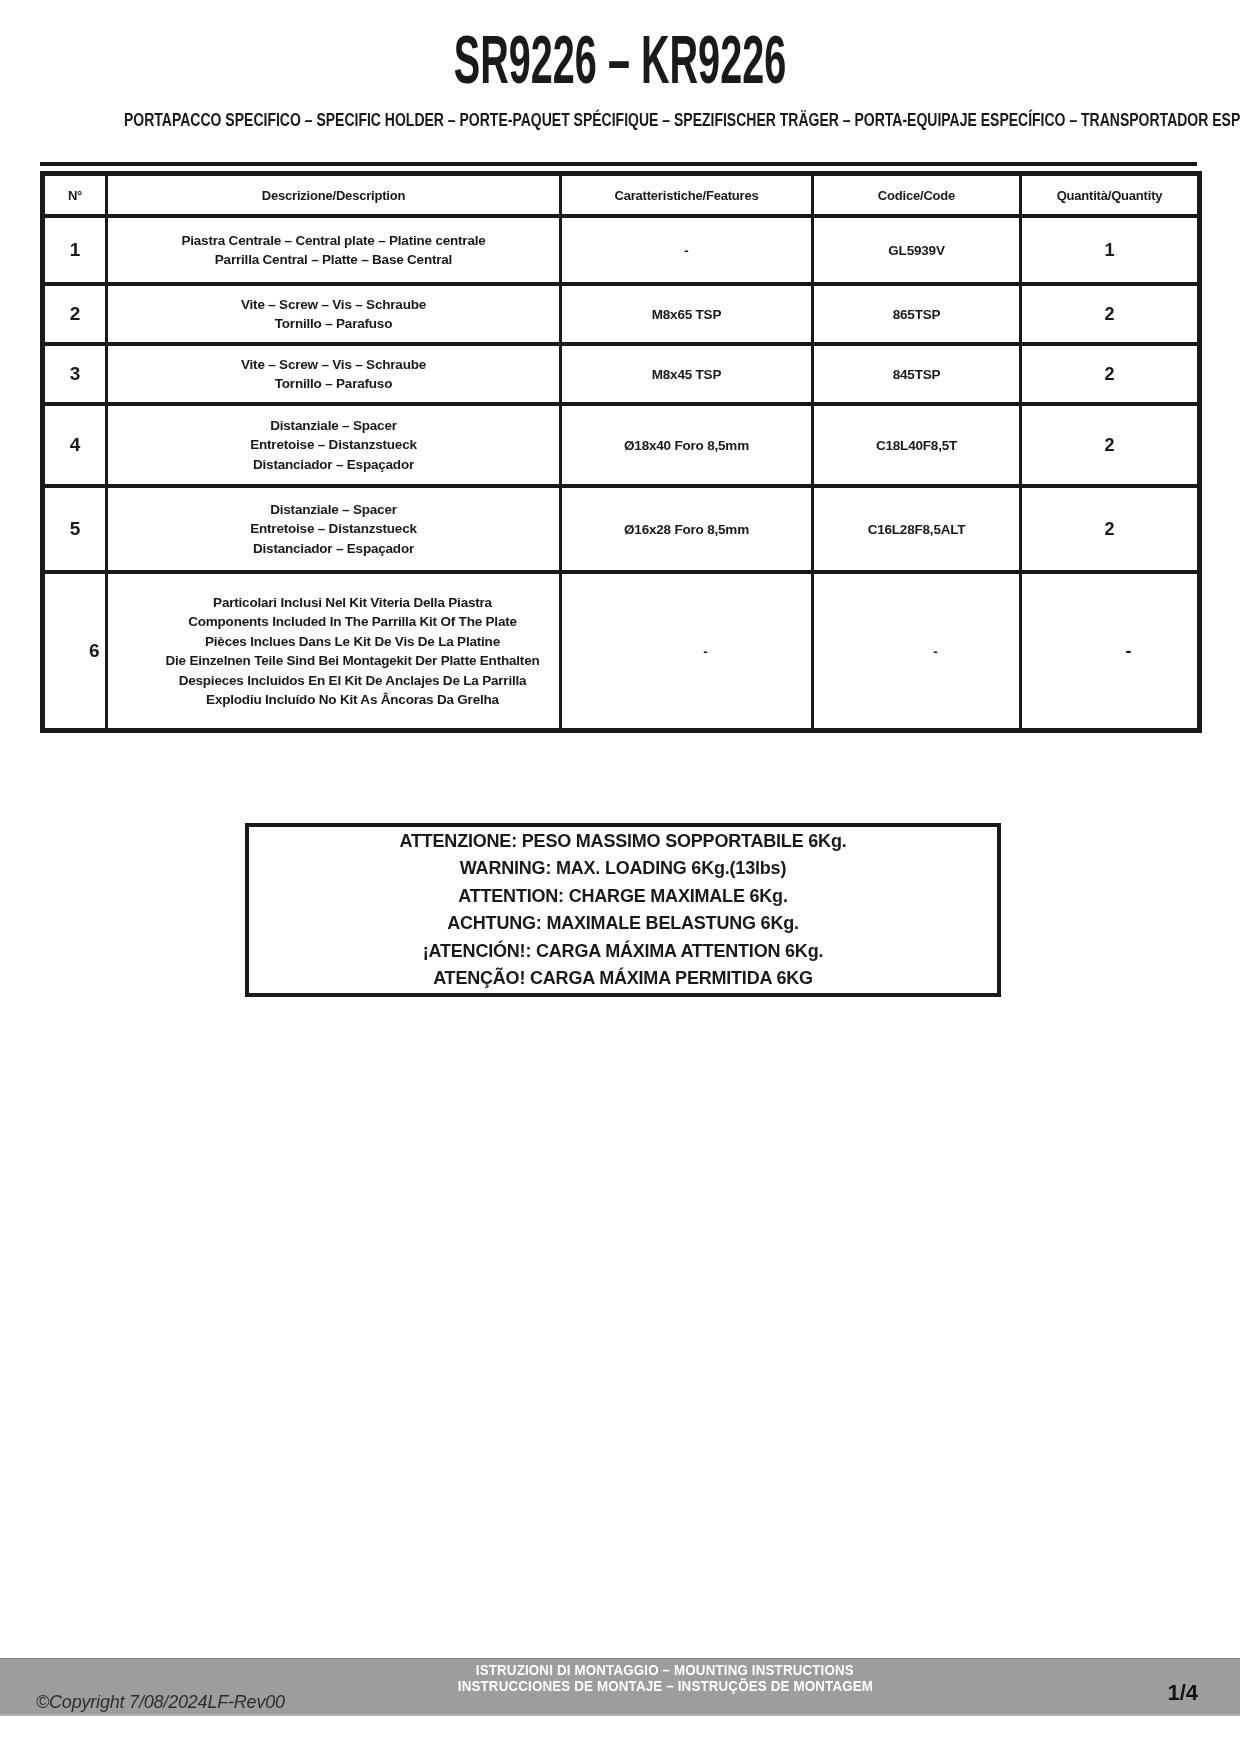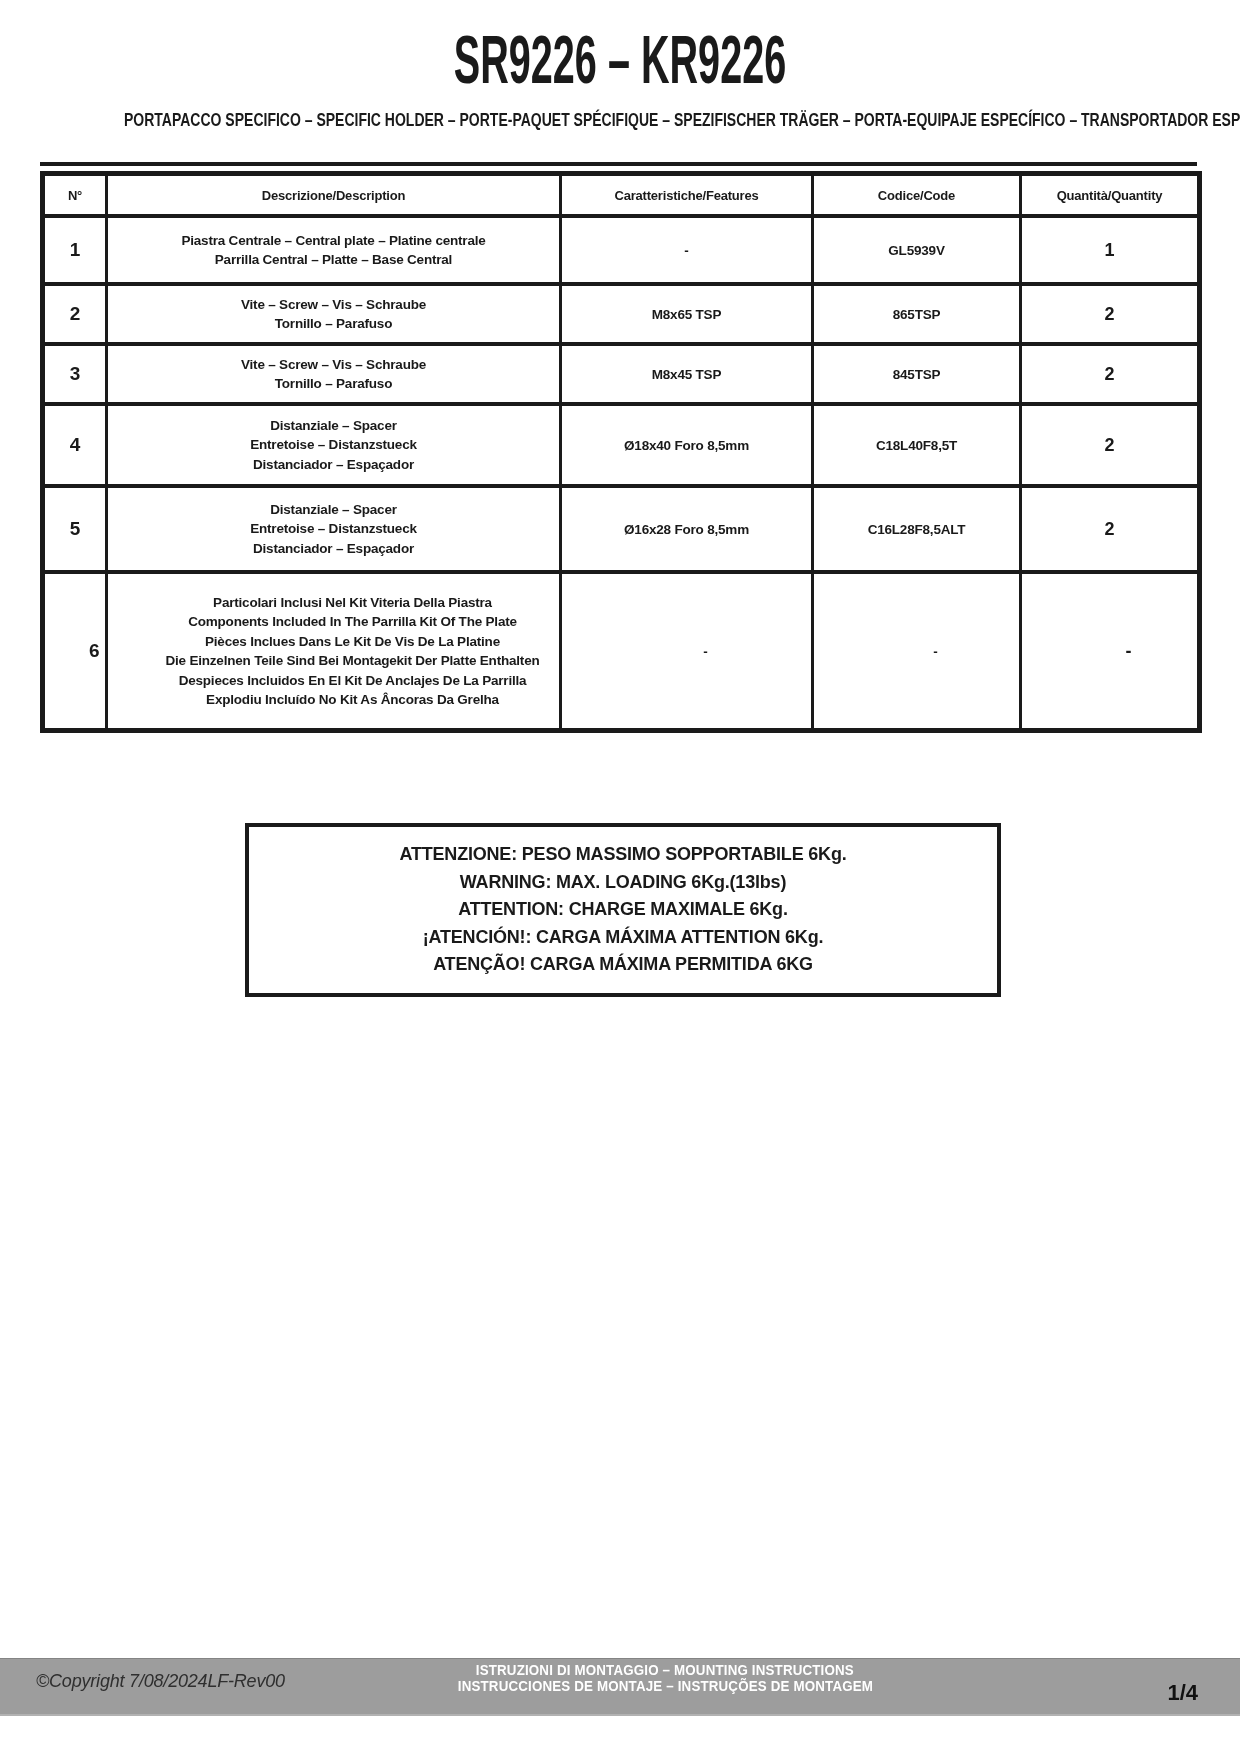--- a/index.html
+++ b/index.html
@@ -57,21 +57,21 @@
     letter-spacing:-0.2px; white-space:nowrap;
   }
 
   
   .footer {
     position:absolute; left:0; top:1658px; width:1240px; height:58px;
     background:#9d9d9d; border-top:1px solid #848484; border-bottom:2px solid #b2b2b2;
     box-sizing:border-box;
   }
   .copyright {
-    position:absolute; left:36px; bottom:22px;
+    position:absolute; left:36px; bottom:1px;
     font-style:italic; font-size:18px; color:#2f2f2f; letter-spacing:-0.2px;
   }
   .footer-center { position:absolute; left:90px; top:3px; width:1150px;text-decoration:underline; }
   .fc-line { text-align:center; line-height:16px; white-space:nowrap; }
   .fc-line span {
     display:inline-block; color:#ffffff; font-weight:bold; font-size:15.5px;
     transform:scaleX(0.86); transform-origin:50% 50%; letter-spacing:0.2px;
   }
   .page-num {
     position:absolute; right:42px; bottom:8px;
@@ -177,20 +177,21 @@
           <td class="c-code">-</td>
           <td class="c-qty">-</td>
         </tr>
       </tbody>
   </table>
 
   <div class="warning" id="warning-box">
       <div class="warn-line">ATTENZIONE: PESO MASSIMO SOPPORTABILE 6Kg.</div>
       <div class="warn-line">WARNING: MAX. LOADING 6Kg.(13lbs)</div>
       <div class="warn-line">ATTENTION: CHARGE MAXIMALE 6Kg.</div>
+      <div class="warn-line">ACHTUNG: MAXIMALE BELASTUNG 6Kg.</div>
       <div class="warn-line">¡ATENCIÓN!: CARGA MÁXIMA ATTENTION 6Kg.</div>
       <div class="warn-line">ATENÇÃO! CARGA MÁXIMA PERMITIDA 6KG</div>
     </div>
 
   <div class="footer">
     <div class="copyright">©Copyright 7/08/2024LF-Rev00</div>
     <div class="footer-center" id="footer-center">
         <div class="fc-line"><span>ISTRUZIONI DI MONTAGGIO  –  MOUNTING INSTRUCTIONS</span></div>
         <div class="fc-line"><span>INSTRUCCIONES DE MONTAJE – INSTRUÇÕES DE MONTAGEM</span></div>
       </div>

